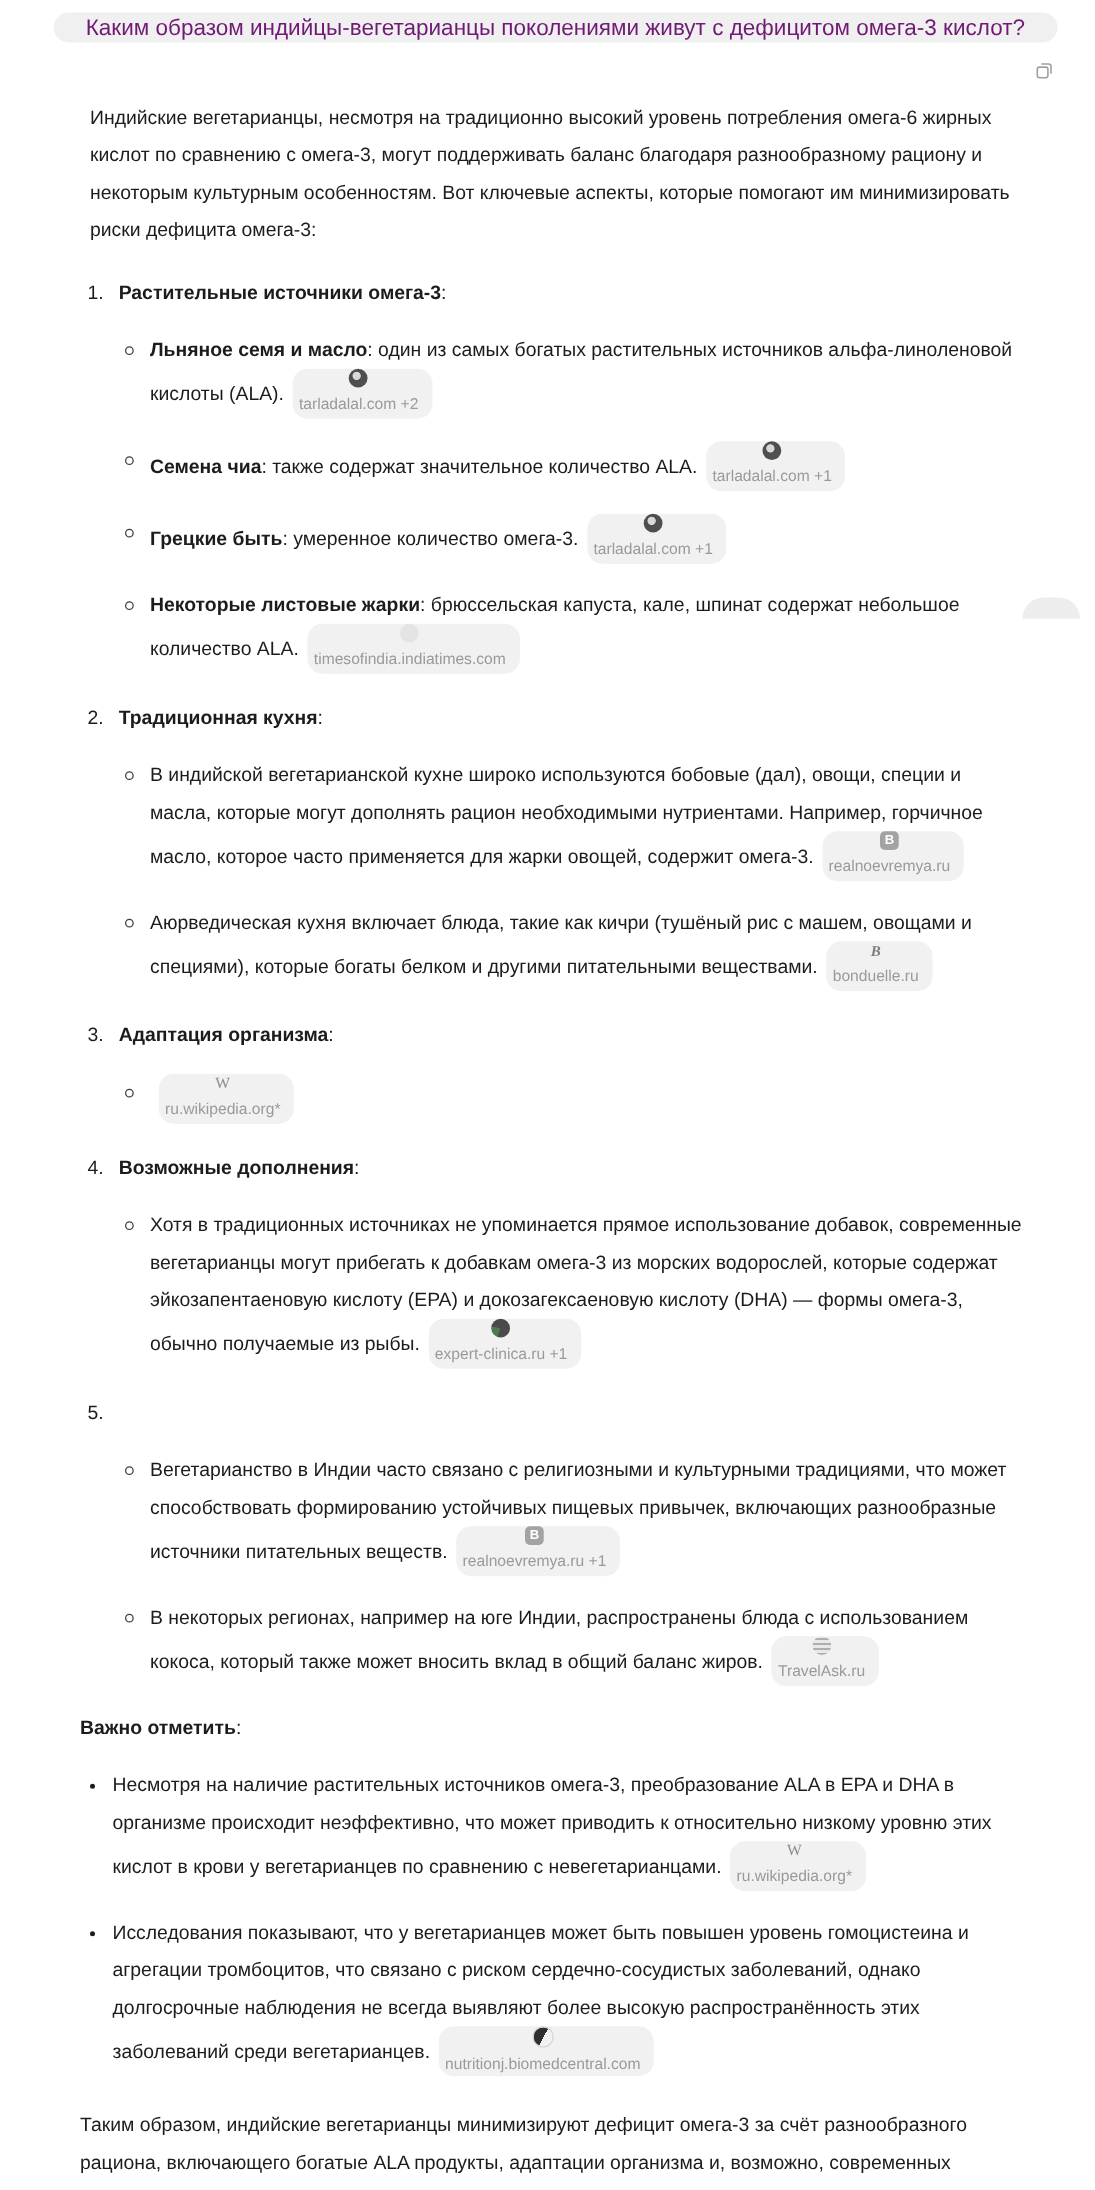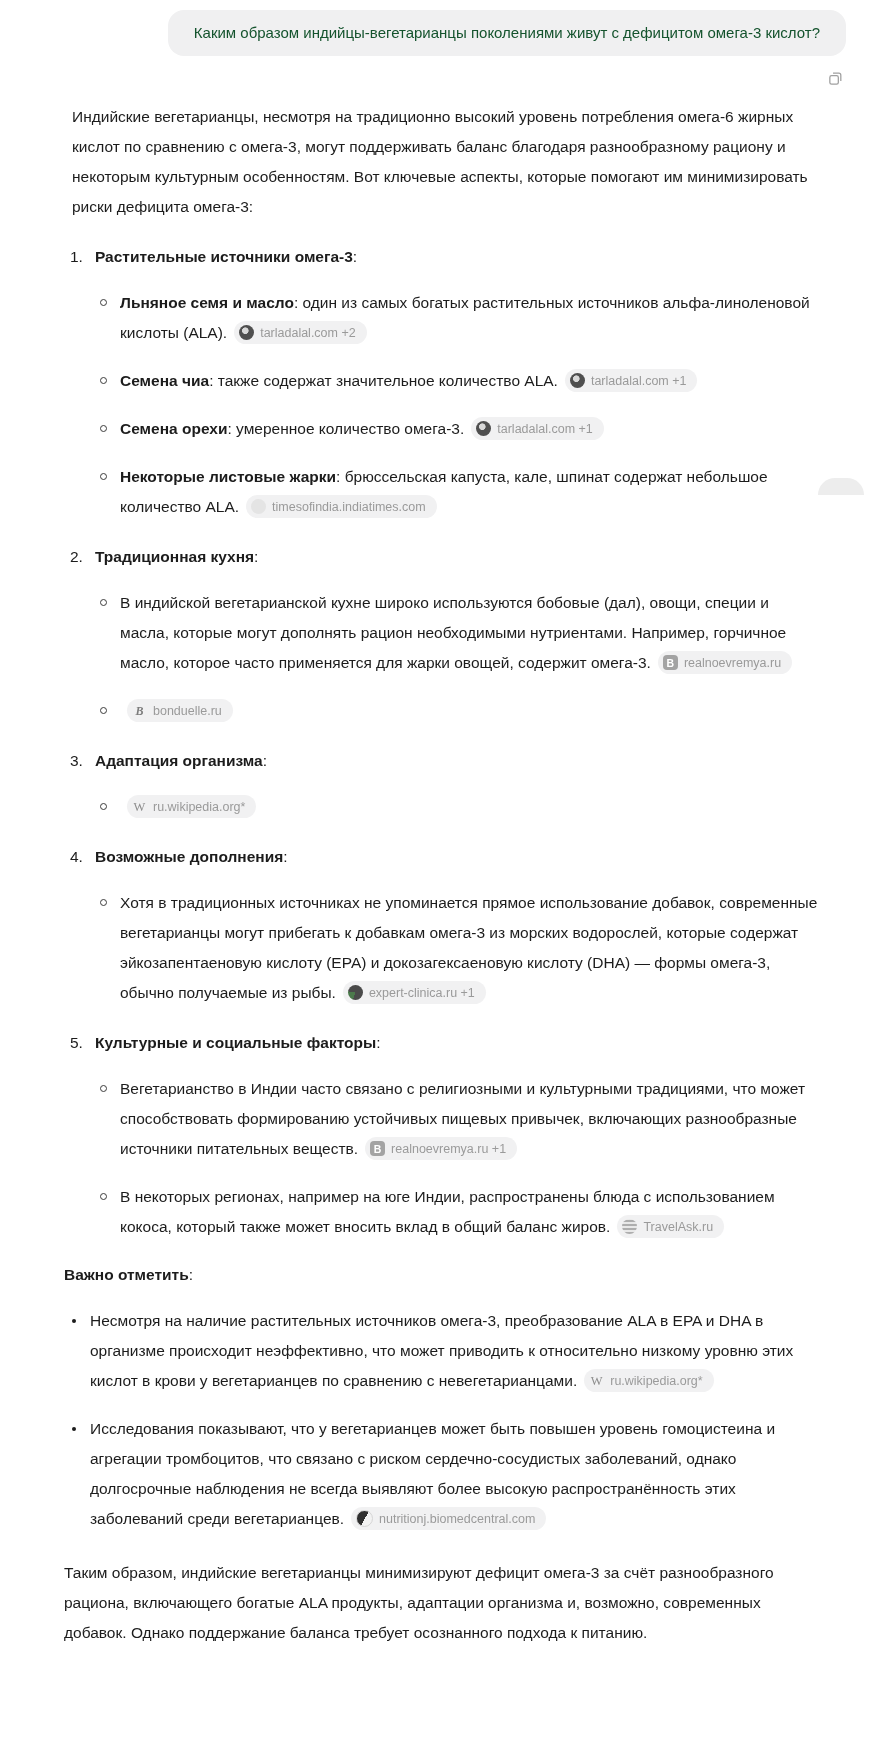--- a/index.html
+++ b/index.html
@@ -1,21 +1,21 @@
 <!DOCTYPE html>
 <html lang="ru"><head>
 <meta charset="utf-8">
 <style>
   html,body{margin:0;padding:0;background:#ffffff;}
   body{width:876px;font-family:"Liberation Sans",sans-serif;}
   .page{position:relative;width:876px;min-height:1752px;overflow:hidden;}
 
   
   .msg-user{display:flex;justify-content:flex-end;padding:10px 30px 0 140px;}
-  .bubble{background:#f0f0f1;border-radius:16px;padding:13px 26px;font-size:15px;line-height:20px;color:#14532d;white-space:nowrap;}
+  .bubble{background:#f0f0f1;border-radius:16px;padding:2px 26px;font-size:18px;line-height:20px;color:#701a75;white-space:nowrap;}
 
   .copy-row{display:flex;justify-content:flex-end;padding:12px 32px 0 0;height:20px;}
   .icon-btn{background:none;border:none;padding:0;cursor:pointer;display:inline-flex;align-items:center;color:#a0a0a0;}
   .icon-btn svg{display:block;}
 
   
   .content{padding:6px 56px 0 60px;font-size:15.5px;line-height:30px;color:#1c1c1c;}
   .intro{margin:8px 12px 20px;}
   .sec-title{display:flex;gap:12px;margin:20px 0 16px;padding-left:10px;}
   .sec-title b{font-weight:bold;}
@@ -26,23 +26,23 @@
 
   .imp-title{margin:16px 0 16px;padding-left:4px;}
   .imp-list{margin:0;padding:0;list-style:none;}
   .imp-item{position:relative;padding-left:30px;margin:0 0 18px;}
   .f-marker{position:absolute;left:12px;top:13px;width:4px;height:4px;background:#1c1c1c;border-radius:50%;}
 
   .conclusion{margin:24px 0 0;padding-left:4px;}
 
   
   .chip{display:inline-flex;align-items:center;gap:6px;background:#f1f1f2;border:none;cursor:pointer;
-        border-radius:12px;padding:0 11px 0 5px;height:23px;font-size:12.5px;color:#9a9a9a;
+        border-radius:12px;padding:0 11px 0 5px;height:40px;font-size:12.5px;color:#9a9a9a;
         vertical-align:middle;position:relative;top:-1px;white-space:nowrap;margin-left:7px;
-        font-family:"Liberation Sans",sans-serif;}
+        font-family:"Liberation Sans",sans-serif;flex-direction:column;}
   .chip-label{color:#9a9a9a;}
   .fav{width:15px;height:15px;border-radius:50%;display:flex;align-items:center;justify-content:center;
        flex:none;font-size:10.5px;line-height:1;overflow:hidden;}
   .fav-tarladalal{background:radial-gradient(circle at 42% 38%, #d8d8d8 0 3px, #4f4f4f 3.6px);}
   .fav-toi{background:#e4e4e4;}
   .fav-rv{background:#a3a3a3;border-radius:4px;color:#ffffff;font-weight:bold;}
   .fav-bonduelle{background:transparent;color:#7d7d7d;font-style:italic;font-weight:bold;font-family:"Liberation Serif",serif;font-size:12px;}
   .fav-wiki{background:transparent;color:#8d8d8d;font-family:"Liberation Serif",serif;font-size:12.5px;}
   .fav-expert{background:conic-gradient(from 200deg,#4c7a4c 0 22%,#4a4a4a 22% 100%);}
   .fav-travelask{background:repeating-linear-gradient(0deg,#aeaeae 0 2px,#e8e8e8 2px 4px);}
@@ -92,21 +92,21 @@
         </li>
         <li class="sub-item">
           <span class="o-marker"></span>
           <span class="b">Семена чиа</span><span>: также содержат значительное количество ALA.</span><button class="chip">
               <span class="fav fav-tarladalal"></span>
               <span class="chip-label">tarladalal.com +1</span>
             </button>
         </li>
         <li class="sub-item">
           <span class="o-marker"></span>
-          <span class="b">Семена орехи</span><span>: умеренное количество омега-3.</span><button class="chip">
+          <span class="b">Грецкие быть</span><span>: умеренное количество омега-3.</span><button class="chip">
               <span class="fav fav-tarladalal"></span>
               <span class="chip-label">tarladalal.com +1</span>
             </button>
         </li>
         <li class="sub-item">
           <span class="o-marker"></span>
           <span class="b">Некоторые листовые жарки</span><span>: брюссельская капуста, кале, шпинат содержат небольшое количество ALA.</span><button class="chip">
               <span class="fav fav-toi"></span>
               <span class="chip-label">timesofindia.indiatimes.com</span>
             </button>
@@ -122,21 +122,21 @@
       <ul class="sub-list">
         <li class="sub-item">
           <span class="o-marker"></span>
           <span>В индийской вегетарианской кухне широко используются бобовые (дал), овощи, специи и масла, которые могут дополнять рацион необходимыми нутриентами. Например, горчичное масло, которое часто применяется для жарки овощей, содержит омега-3.</span><button class="chip">
               <span class="fav fav-rv">B</span>
               <span class="chip-label">realnoevremya.ru</span>
             </button>
         </li>
         <li class="sub-item">
           <span class="o-marker"></span>
-          <button class="chip">
+          <span>Аюрведическая кухня включает блюда, такие как кичри (тушёный рис с машем, овощами и специями), которые богаты белком и другими питательными веществами.</span><button class="chip">
               <span class="fav fav-bonduelle">B</span>
               <span class="chip-label">bonduelle.ru</span>
             </button>
         </li>
       </ul>
     </div>
 
     <div class="sec">
       <div class="sec-title">
         <span>3.</span>
@@ -165,21 +165,20 @@
               <span class="fav fav-expert"></span>
               <span class="chip-label">expert-clinica.ru +1</span>
             </button>
         </li>
       </ul>
     </div>
 
     <div class="sec">
       <div class="sec-title">
         <span>5.</span>
-        <span><b>Культурные и социальные факторы</b><span>:</span></span>
       </div>
       <ul class="sub-list">
         <li class="sub-item">
           <span class="o-marker"></span>
           <span>Вегетарианство в Индии часто связано с религиозными и культурными традициями, что может способствовать формированию устойчивых пищевых привычек, включающих разнообразные источники питательных веществ.</span><button class="chip">
               <span class="fav fav-rv">B</span>
               <span class="chip-label">realnoevremya.ru +1</span>
             </button>
         </li>
         <li class="sub-item">

